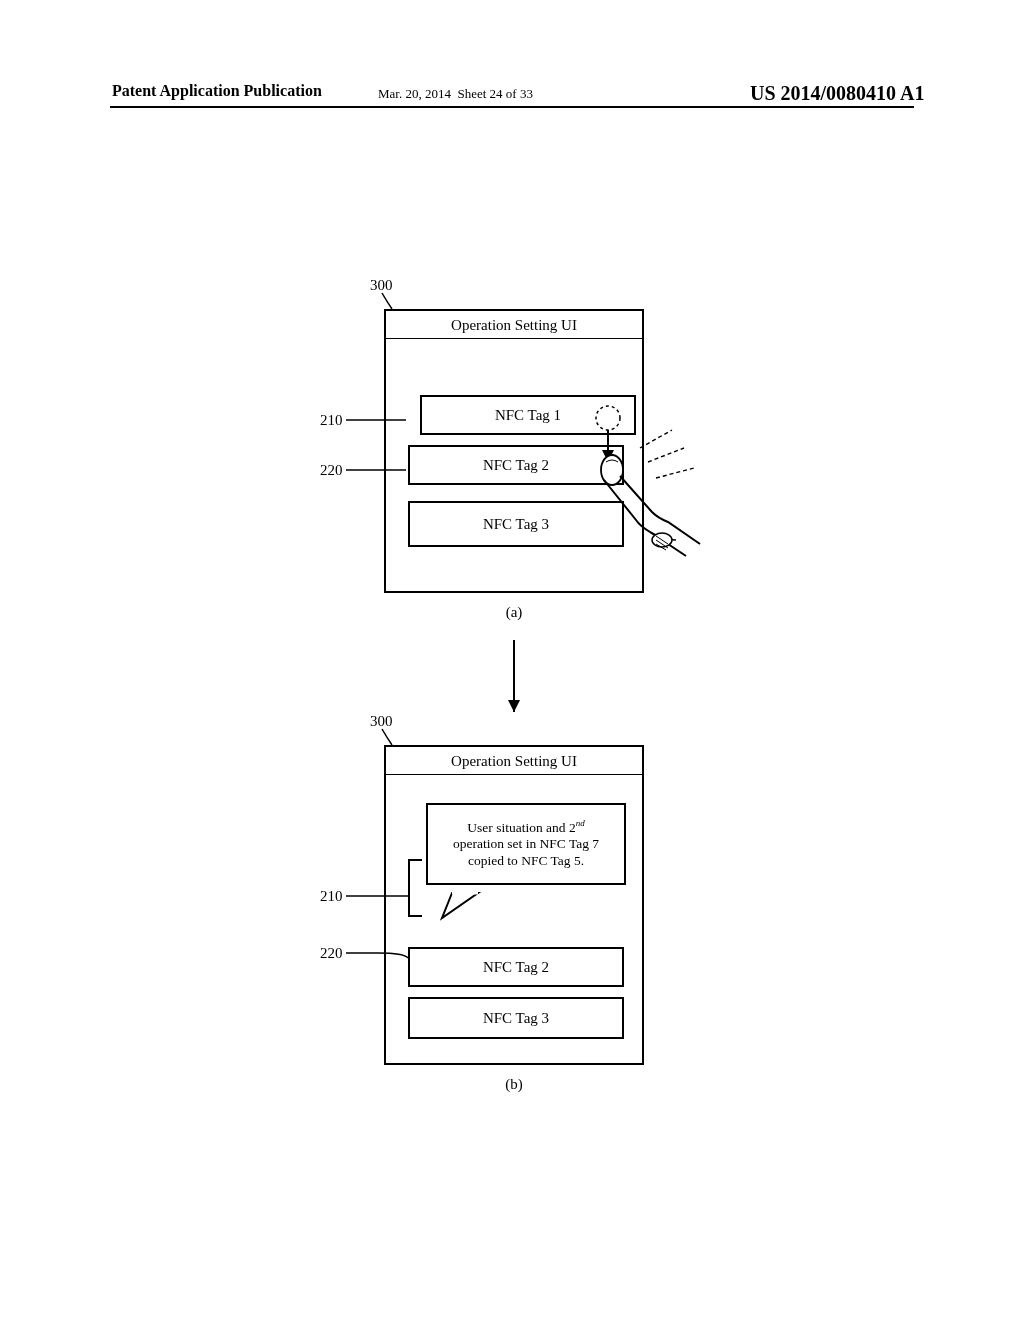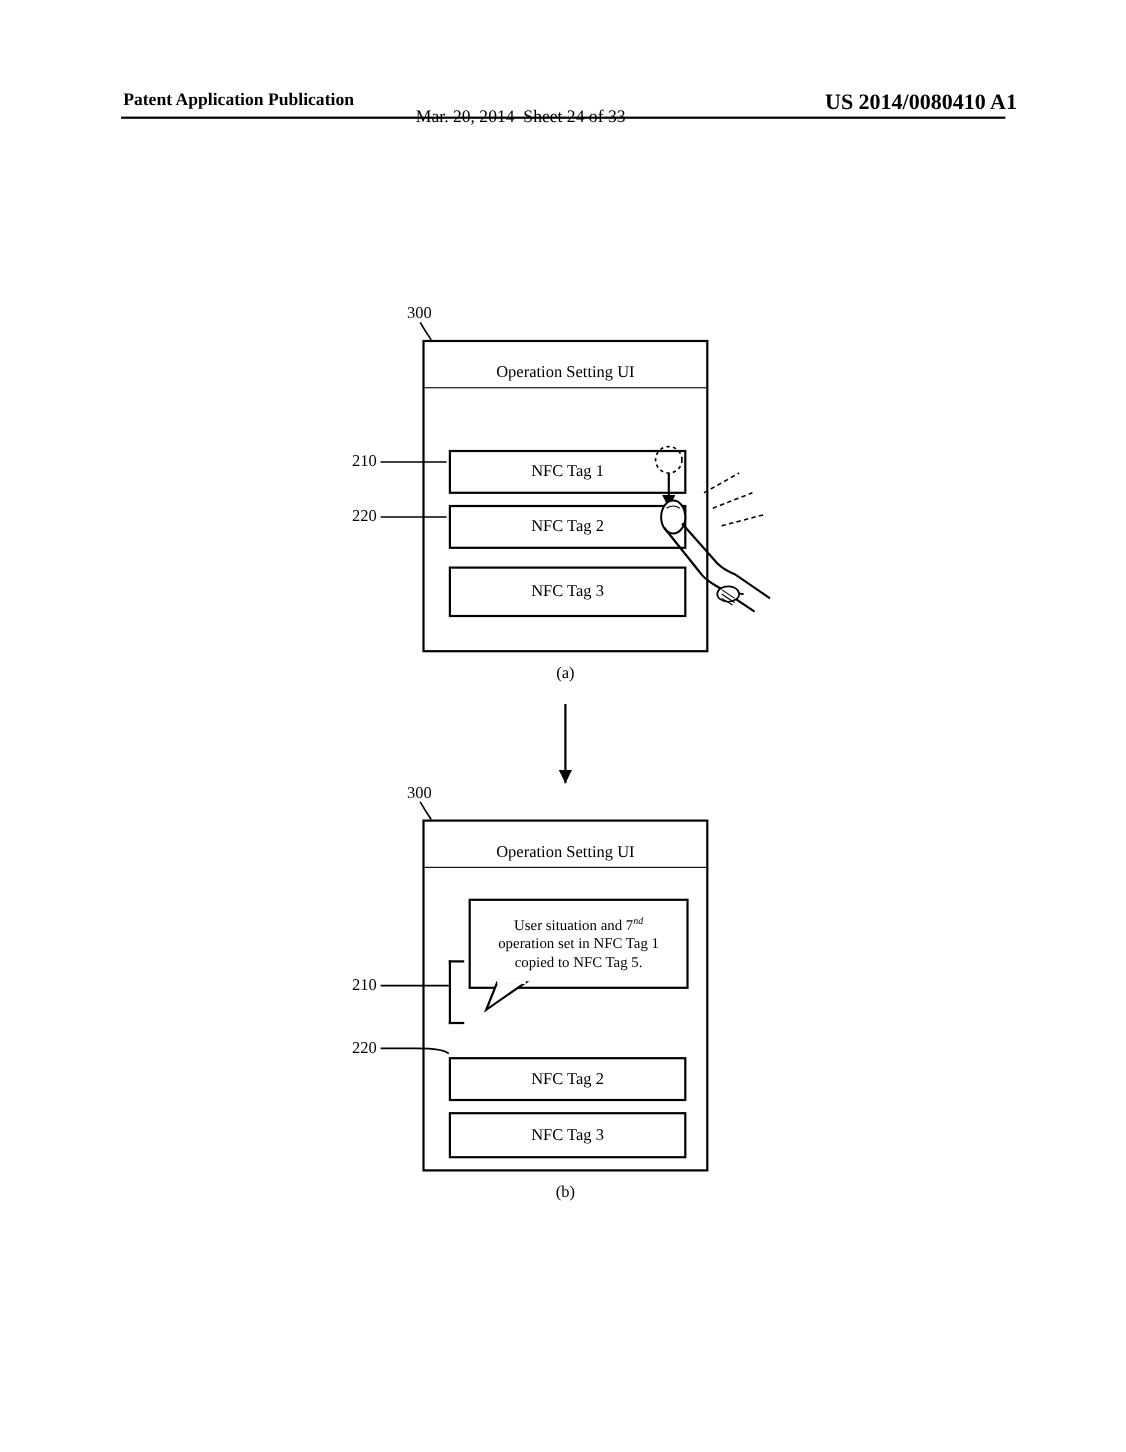--- a/index.html
+++ b/index.html
@@ -3,30 +3,30 @@
 <meta charset="utf-8">
 <style>
   * { box-sizing: border-box; margin: 0; padding: 0; }
   html, body { width: 1024px; height: 1320px; background: #fff; font-family: "Times New Roman", Times, serif; color: #000; }
   .page { position: relative; width: 1024px; height: 1228px; }
 
   
   .hdr { position: absolute; top: 82px; left: 0; width: 1024px; }
   .hdr-line { position: absolute; top: 24px; left: 110px; width: 804px; border-top: 2px solid #000; }
   .hdr-left { position: absolute; top: 0; left: 112px; font-weight: bold; font-size: 16px; }
-  .hdr-mid  { position: absolute; top: 16px; left: 378px; font-size: 16px; white-space: pre; text-align: right; }
+  .hdr-mid  { position: absolute; top: 4px; left: 378px; font-size: 13px; white-space: pre; text-align: right; }
   .hdr-right{ position: absolute; top: 0; left: 750px; font-weight: bold; font-size: 20px; }
 
   
   .fig-title { position: absolute; top: 195px; left: 0; width: 1024px; text-align: center; font-weight: bold; font-size: 24px; letter-spacing: 1px; }
 
   
   .panel-outer { position: absolute; border: 2px solid #000; background: #fff; }
   .panel-title-wrap { position: relative; width: 100%; }
-  .panel-title { text-align: center; font-size: 15px; padding: 20px 0 4px 0; }
+  .panel-title { text-align: center; font-size: 15px; padding: 6px 0 4px 0; }
   .panel-div { border-top: 1.5px solid #000; margin: 0 0 0 0; }
   .panel-body { position: relative; width: 100%; }
 
   .tag-box { position: absolute; border: 2px solid #000; background: #fff; text-align: center; font-size: 15px; display: flex; align-items: center; justify-content: center; }
 
   
   .ref { position: absolute; font-size: 15px; }
 
   
   .sublabel { position: absolute; font-size: 15px; text-align: center; width: 260px; }
@@ -52,21 +52,21 @@
     <div class="hdr-line"></div>
   </div>
 
 
   <div class="panel-outer" style="left:384px; top:309px; width:260px; height:284px;">
     <div class="panel-title-wrap">
       <div class="panel-title">Operation Setting UI</div>
       <div class="panel-div"></div>
     </div>
     <div class="panel-body" style="height:246px;">
-      <div class="tag-box" style="left:22px; top:56px; width:216px; height:40px;">NFC Tag 1</div>
+      <div class="tag-box" style="left:34px; top:56px; width:216px; height:40px;">NFC Tag 1</div>
       <div class="tag-box" style="left:22px; top:106px; width:216px; height:40px;">NFC Tag 2</div>
       <div class="tag-box" style="left:22px; top:162px; width:216px; height:46px;">NFC Tag 3</div>
     </div>
   </div>
 
   <div class="ref" style="left:370px; top:277px;">300</div>
   <div class="ref" style="left:320px; top:412px;">210</div>
   <div class="ref" style="left:320px; top:462px;">220</div>
 
   <div class="sublabel" style="left:384px; top:604px;">(a)</div>
@@ -78,22 +78,22 @@
     </div>
     <div class="panel-body" style="height:282px;">
 
       <div class="tag-box" style="left:22px; top:172px; width:216px; height:40px;">NFC Tag 2</div>
       <div class="tag-box" style="left:22px; top:222px; width:216px; height:42px;">NFC Tag 3</div>
 
       <div style="position:absolute; left:22px; top:84px; width:14px; height:58px; border:2px solid #000; border-right:none; background:#fff;"></div>
 
       <div class="popup" style="left:40px; top:28px; width:200px; height:82px;">
         <div>
-          <span>User situation and 7</span><sup>nd</sup><br>
-          <span>operation set in NFC Tag 1</span><br>
+          <span>User situation and 2</span><sup>nd</sup><br>
+          <span>operation set in NFC Tag 7</span><br>
           <span>copied to NFC Tag 5.</span>
         </div>
       </div>
     </div>
   </div>
 
   <div class="ref" style="left:370px; top:713px;">300</div>
   <div class="ref" style="left:320px; top:888px;">210</div>
   <div class="ref" style="left:320px; top:945px;">220</div>
 

